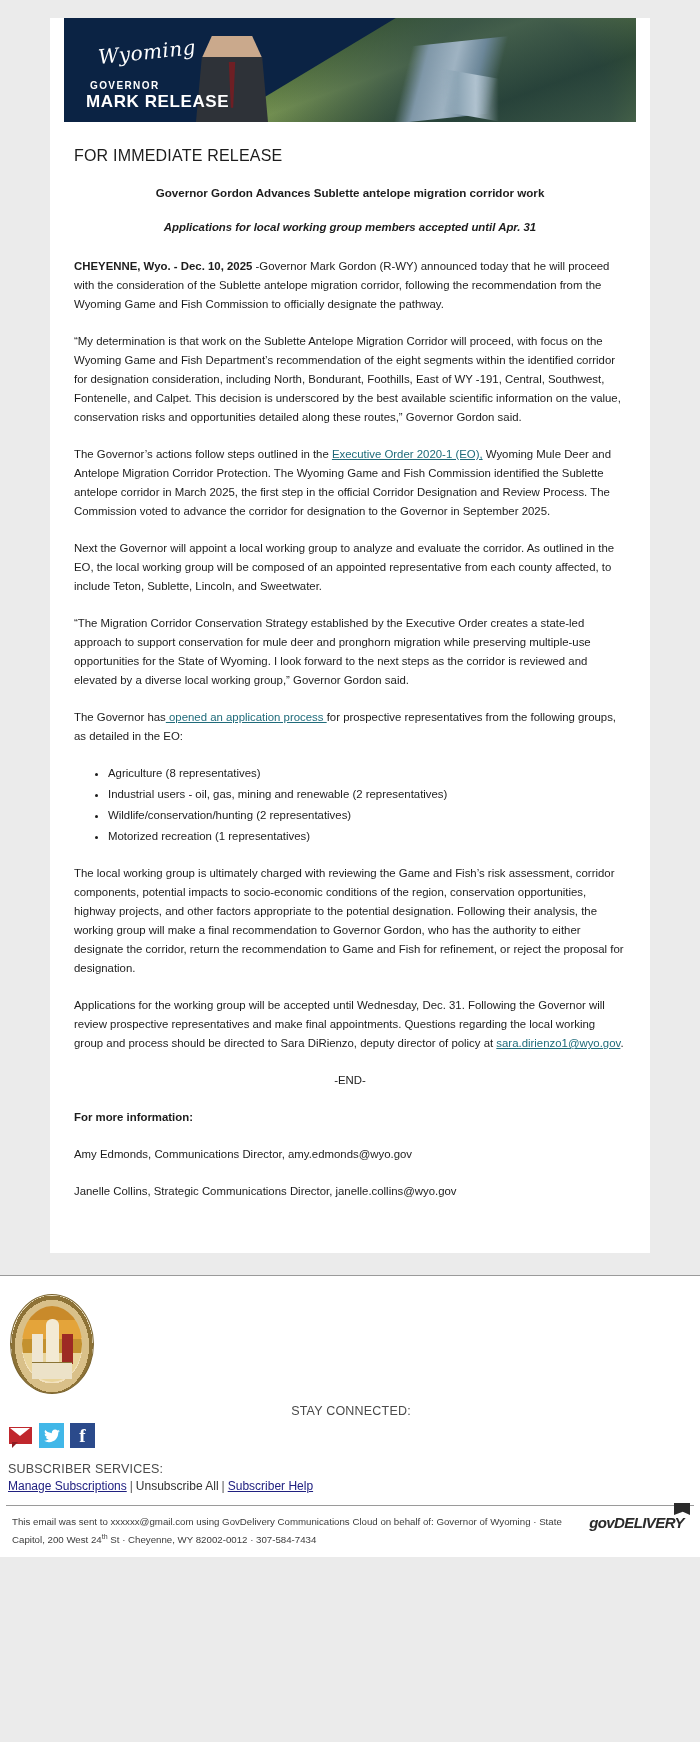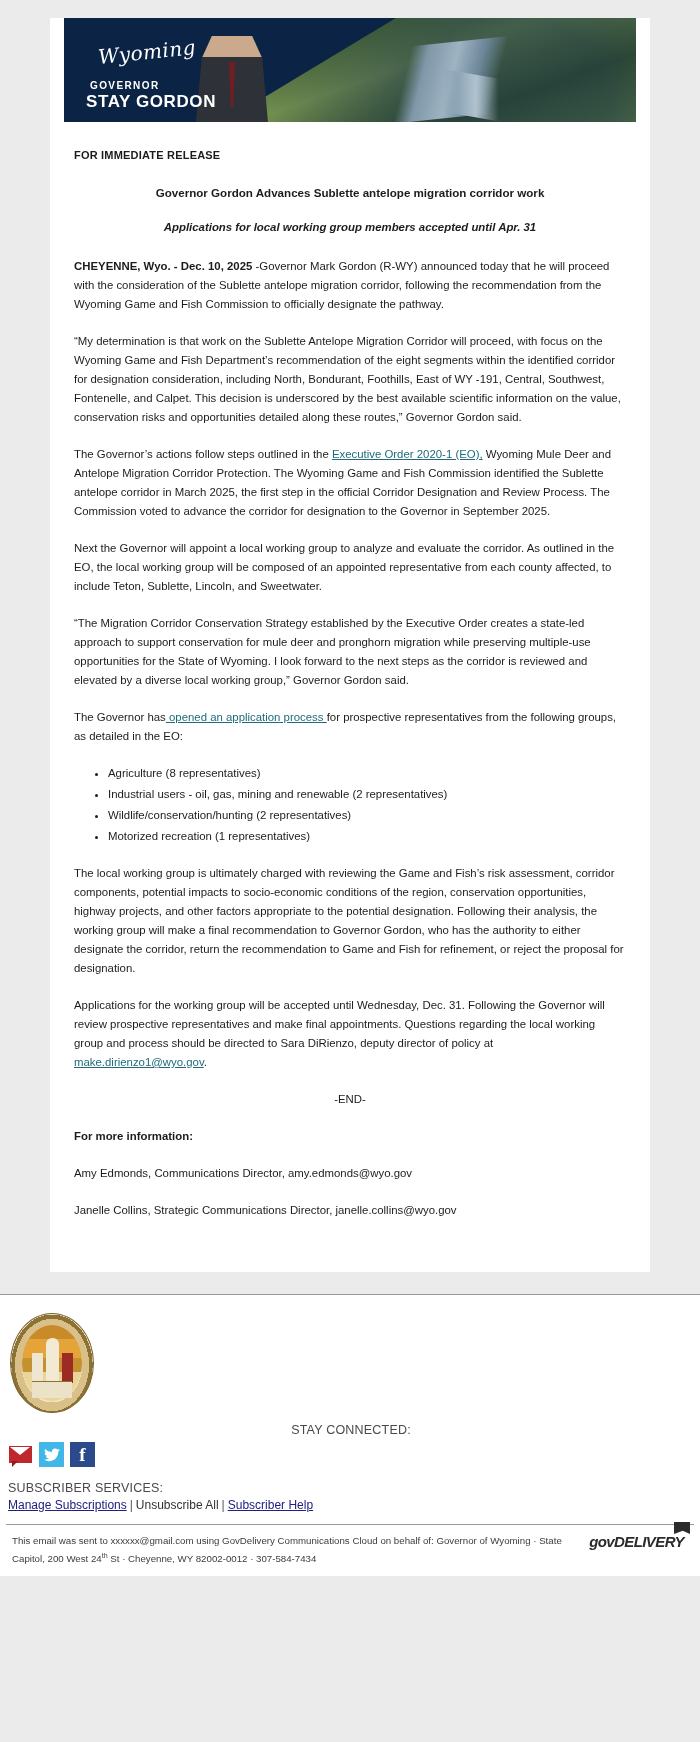--- a/index.html
+++ b/index.html
@@ -118,22 +118,22 @@
     letter-spacing: .6px;
   }
 
   .body-wrap {
     padding: 18px 24px 0 24px;
     font-size: 11.4px;
     line-height: 19px;
     color: #1c1c1c;
   }
   .release-label {
-    font-weight: bold;
-    font-size: 11px;
+    font-weight: normal;
+    font-size: 16px;
     margin: 6px 0 18px 0;
     letter-spacing: .2px;
   }
   .headline {
     font-weight: bold;
     text-align: center;
     font-size: 11.6px;
     margin: 0 0 16px 0;
   }
   .subhead {
@@ -340,21 +340,21 @@
   <div class="card">
 
     <div class="banner">
       <div class="photo"></div>
       <div class="river"></div>
       <div class="river2"></div>
       <div class="navy"></div>
       <div class="gov-photo"></div>
       <div class="wy-script">Wyoming</div>
       <div class="gov-label">GOVERNOR</div>
-      <div class="gov-name">STAY GORDON</div>
+      <div class="gov-name">MARK RELEASE</div>
     </div>
 
     <div class="body-wrap">
 
       <div class="release-label">FOR IMMEDIATE RELEASE</div>
 
       <div class="headline">Governor Gordon Advances Sublette antelope migration corridor work</div>
 
       <div class="subhead">Applications for local working group members accepted until Apr. 31</div>
 
@@ -372,21 +372,21 @@
 
       <ul class="groups">
         <li>Agriculture (8 representatives)</li>
         <li>Industrial users - oil, gas, mining and renewable (2 representatives)</li>
         <li>Wildlife/conservation/hunting (2 representatives)</li>
         <li>Motorized recreation (1 representatives)</li>
       </ul>
 
       <p class="para">The local working group is ultimately charged with reviewing the Game and Fish’s risk assessment, corridor components, potential impacts to socio-economic conditions of the region, conservation opportunities, highway projects, and other factors appropriate to the potential designation. Following their analysis, the working group will make a final recommendation to Governor Gordon, who has the authority to either designate the corridor, return the recommendation to Game and Fish for refinement, or reject the proposal for designation.</p>
 
-      <p class="para"><span>Applications for the working group will be accepted until Wednesday, Dec. 31. Following the Governor will review prospective representatives and make final appointments. Questions regarding the local working group and process should be directed to Sara DiRienzo, deputy director of policy at </span><a class="mail" href="#">make.dirienzo1@wyo.gov</a><span>.</span></p>
+      <p class="para"><span>Applications for the working group will be accepted until Wednesday, Dec. 31. Following the Governor will review prospective representatives and make final appointments. Questions regarding the local working group and process should be directed to Sara DiRienzo, deputy director of policy at </span><a class="mail" href="#">sara.dirienzo1@wyo.gov</a><span>.</span></p>
 
       <div class="endmark">-END-</div>
 
       <div class="more-info">For more information:</div>
 
       <div class="contact">Amy Edmonds, Communications Director, amy.edmonds@wyo.gov</div>
 
       <div class="contact">Janelle Collins, Strategic Communications Director, janelle.collins@wyo.gov</div>
 
     </div>

